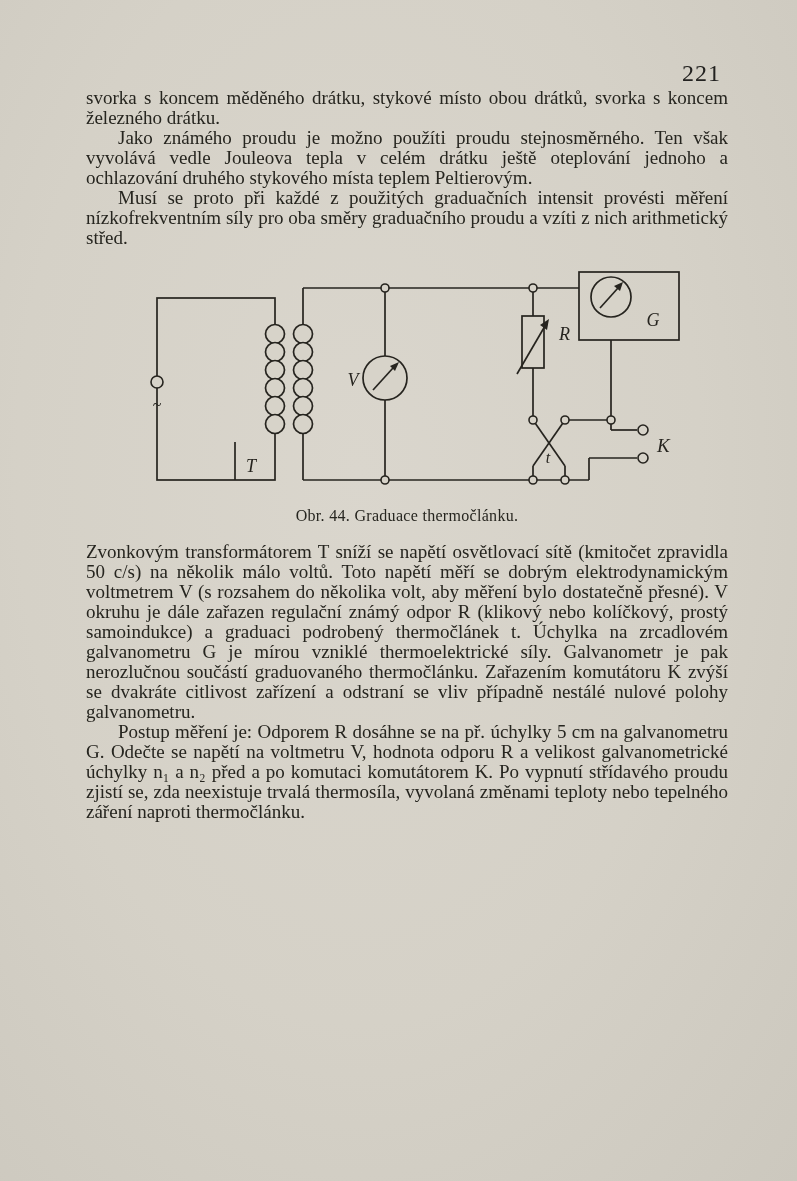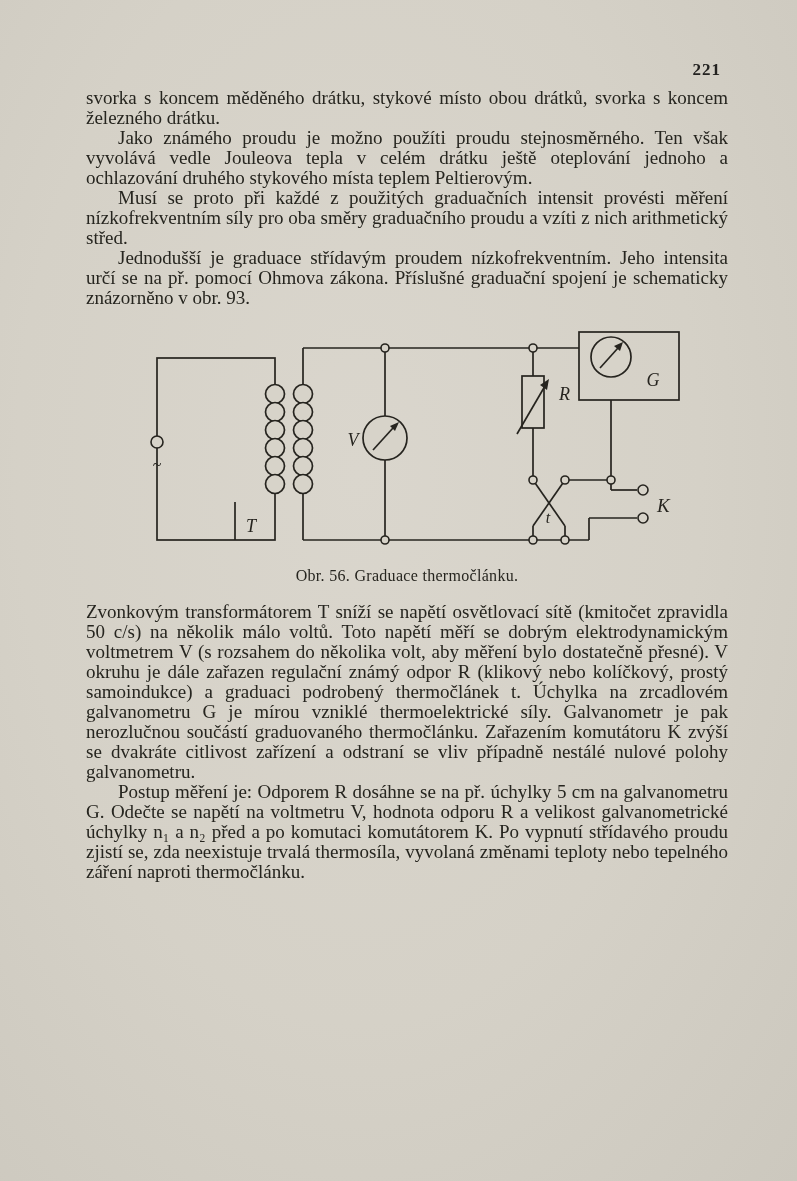--- a/index.html
+++ b/index.html
@@ -11,21 +11,21 @@
   }
   .page{
     position:relative;
     width:797px;height:1181px;
     background:radial-gradient(ellipse at 45% 40%, #dad6cd 0%, #d5d1c7 55%, #ccc8be 100%);
     color:#232220;
   }
   .pagenum{
     position:absolute;
     top:60px;right:76px;
-    font-size:17px;font-weight:bold;
+    font-size:24px;font-weight:normal;
     letter-spacing:1px;
     color:#232220;
   }
   .content{
     position:absolute;
     top:88px;left:86px;
     width:642px;
     font-size:19px;
     line-height:20px;
     text-align:justify;
@@ -62,21 +62,20 @@
 
 <div class="page">
 
   <div class="pagenum">221</div>
 
   <div class="content">
 
     <p>svorka s koncem měděného drátku, stykové místo obou drátků, svorka s koncem železného drátku.</p>
     <p class="indent">Jako známého proudu je možno použíti proudu stejnosměrného. Ten však vyvolává vedle Jouleova tepla v celém drátku ještě oteplování jednoho a ochlazování druhého stykového místa teplem Peltierovým.</p>
     <p class="indent">Musí se proto při každé z použitých graduačních intensit provésti měření nízkofrekventním síly pro oba směry graduačního proudu a vzíti z nich arithmetický střed.</p>
-    <p class="indent">Jednodušší je graduace střídavým proudem nízkofrekventním. Jeho intensita určí se na př. pomocí Ohmova zákona. Příslušné graduační spojení je schematicky znázorněno v obr. 93.</p>
 
     <div class="figure">
       <svg width="560" height="228" viewBox="0 0 560 228">
 
         <g>
           <rect class="circ" x="30" y="28" width="118" height="182"></rect>
           <line class="circ" x1="108" y1="210" x2="108" y2="172"></line>
 
           <circle class="coil" cx="148" cy="64" r="9.5"></circle>
           <circle class="coil" cx="148" cy="82" r="9.5"></circle>
@@ -152,20 +151,20 @@
         <g>
           <line class="circ" x1="484" y1="160" x2="510" y2="160"></line>
           <circle class="node" cx="516" cy="160" r="5"></circle>
           <line class="circ" x1="462" y1="210" x2="462" y2="188"></line>
           <line class="circ" x1="462" y1="188" x2="510" y2="188"></line>
           <circle class="node" cx="516" cy="188" r="5"></circle>
           <text x="530" y="182" text-anchor="start" style="font-size:19px">K</text>
         </g>
 
       </svg>
-      <div class="caption">Obr. 56. Graduace thermočlánku.</div>
+      <div class="caption">Obr. 44. Graduace thermočlánku.</div>
     </div>
 
     <p>Zvonkovým transformátorem T sníží se napětí osvětlovací sítě (kmitočet zpravidla 50 c/s) na několik málo voltů. Toto napětí měří se dobrým elektrodynamickým voltmetrem V (s rozsahem do několika volt, aby měření bylo dostatečně přesné). V okruhu je dále zařazen regulační známý odpor R (klikový nebo kolíčkový, prostý samoindukce) a graduaci podrobený thermočlánek t. Úchylka na zrcadlovém galvanometru G je mírou vzniklé thermoelektrické síly. Galvanometr je pak nerozlučnou součástí graduovaného thermočlánku. Zařazením komutátoru K zvýší se dvakráte citlivost zařízení a odstraní se vliv případně nestálé nulové polohy galvanometru.</p>
     <p class="indent">Postup měření je: Odporem R dosáhne se na př. úchylky 5 cm na galvanometru G. Odečte se napětí na voltmetru V, hodnota odporu R a velikost galvanometrické úchylky n₁ a n₂ před a po komutaci komutátorem K. Po vypnutí střídavého proudu zjistí se, zda neexistuje trvalá thermosíla, vyvolaná změnami teploty nebo tepelného záření naproti thermočlánku.</p>
 
   </div>
 </div>
 
 </body></html>

